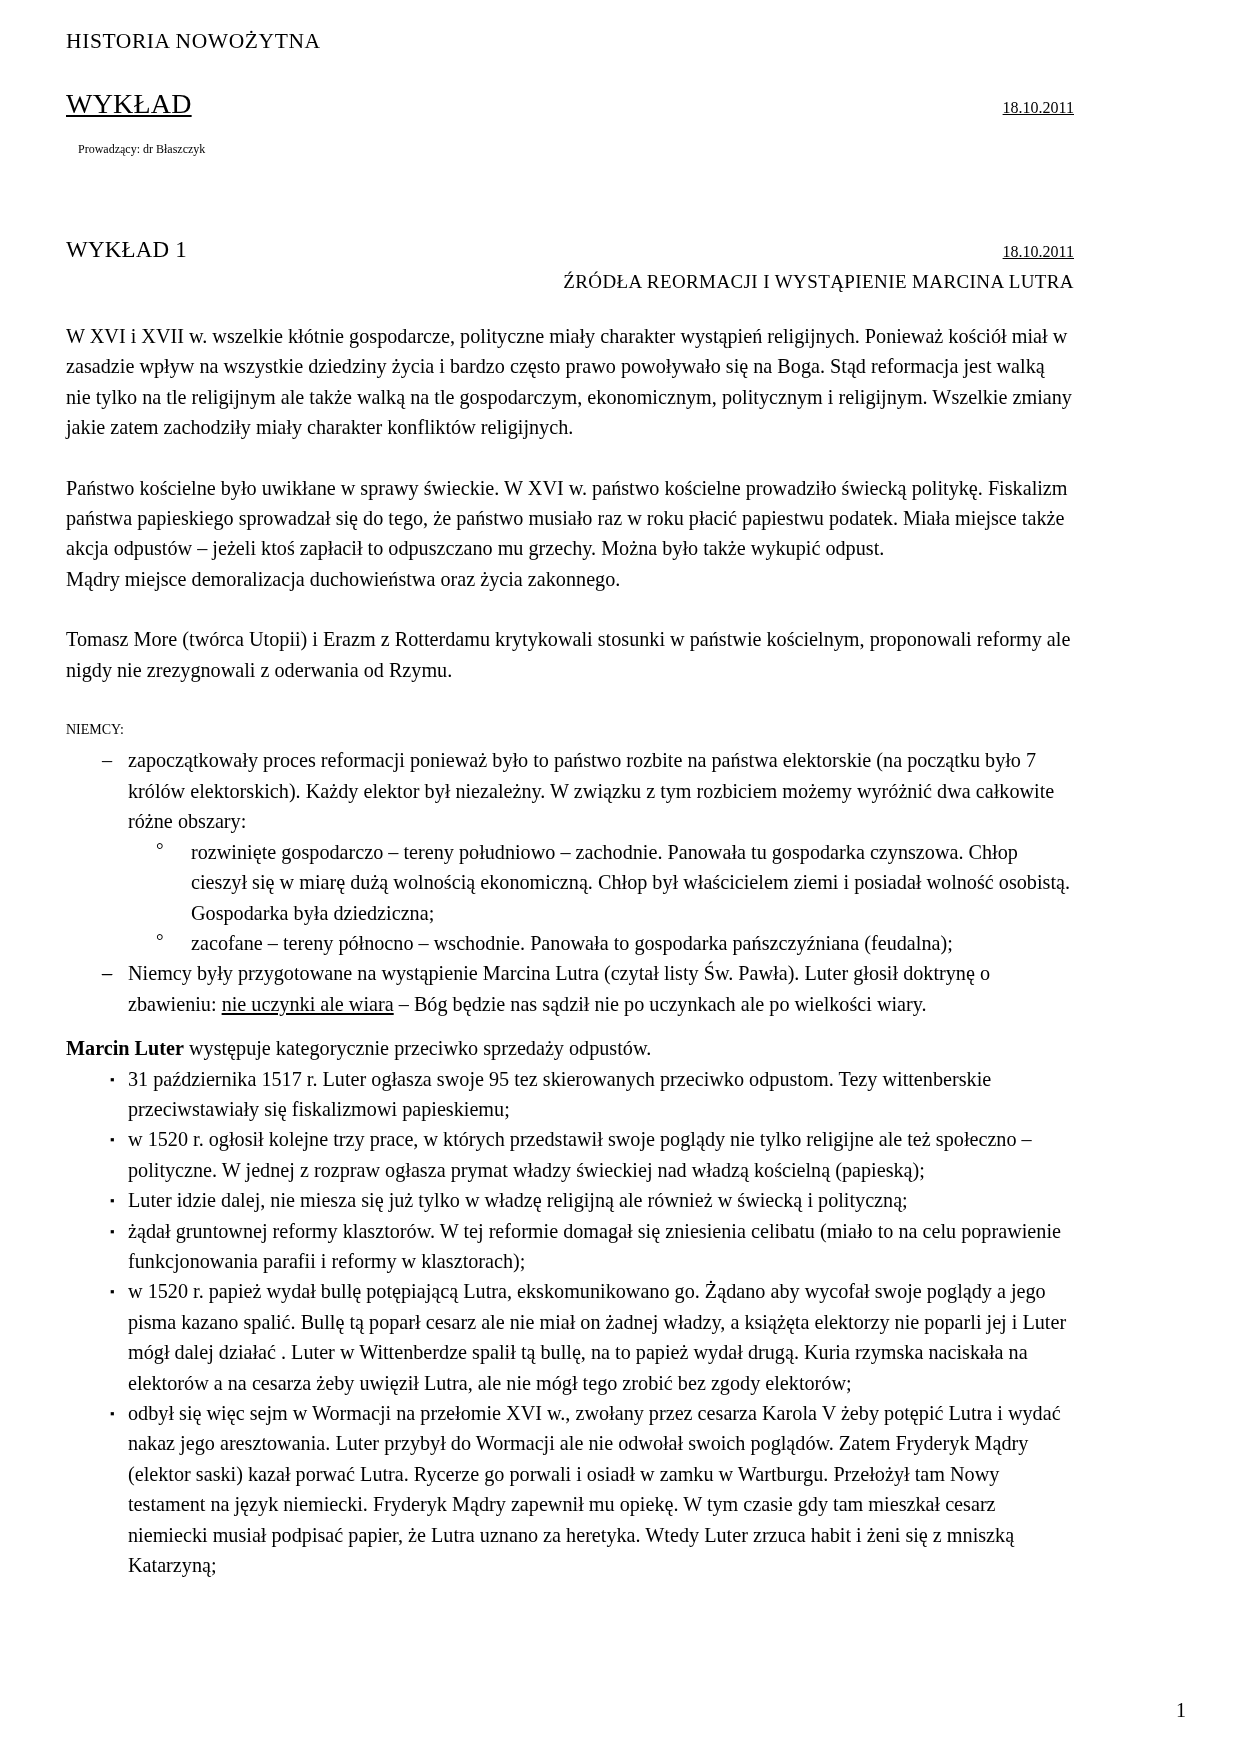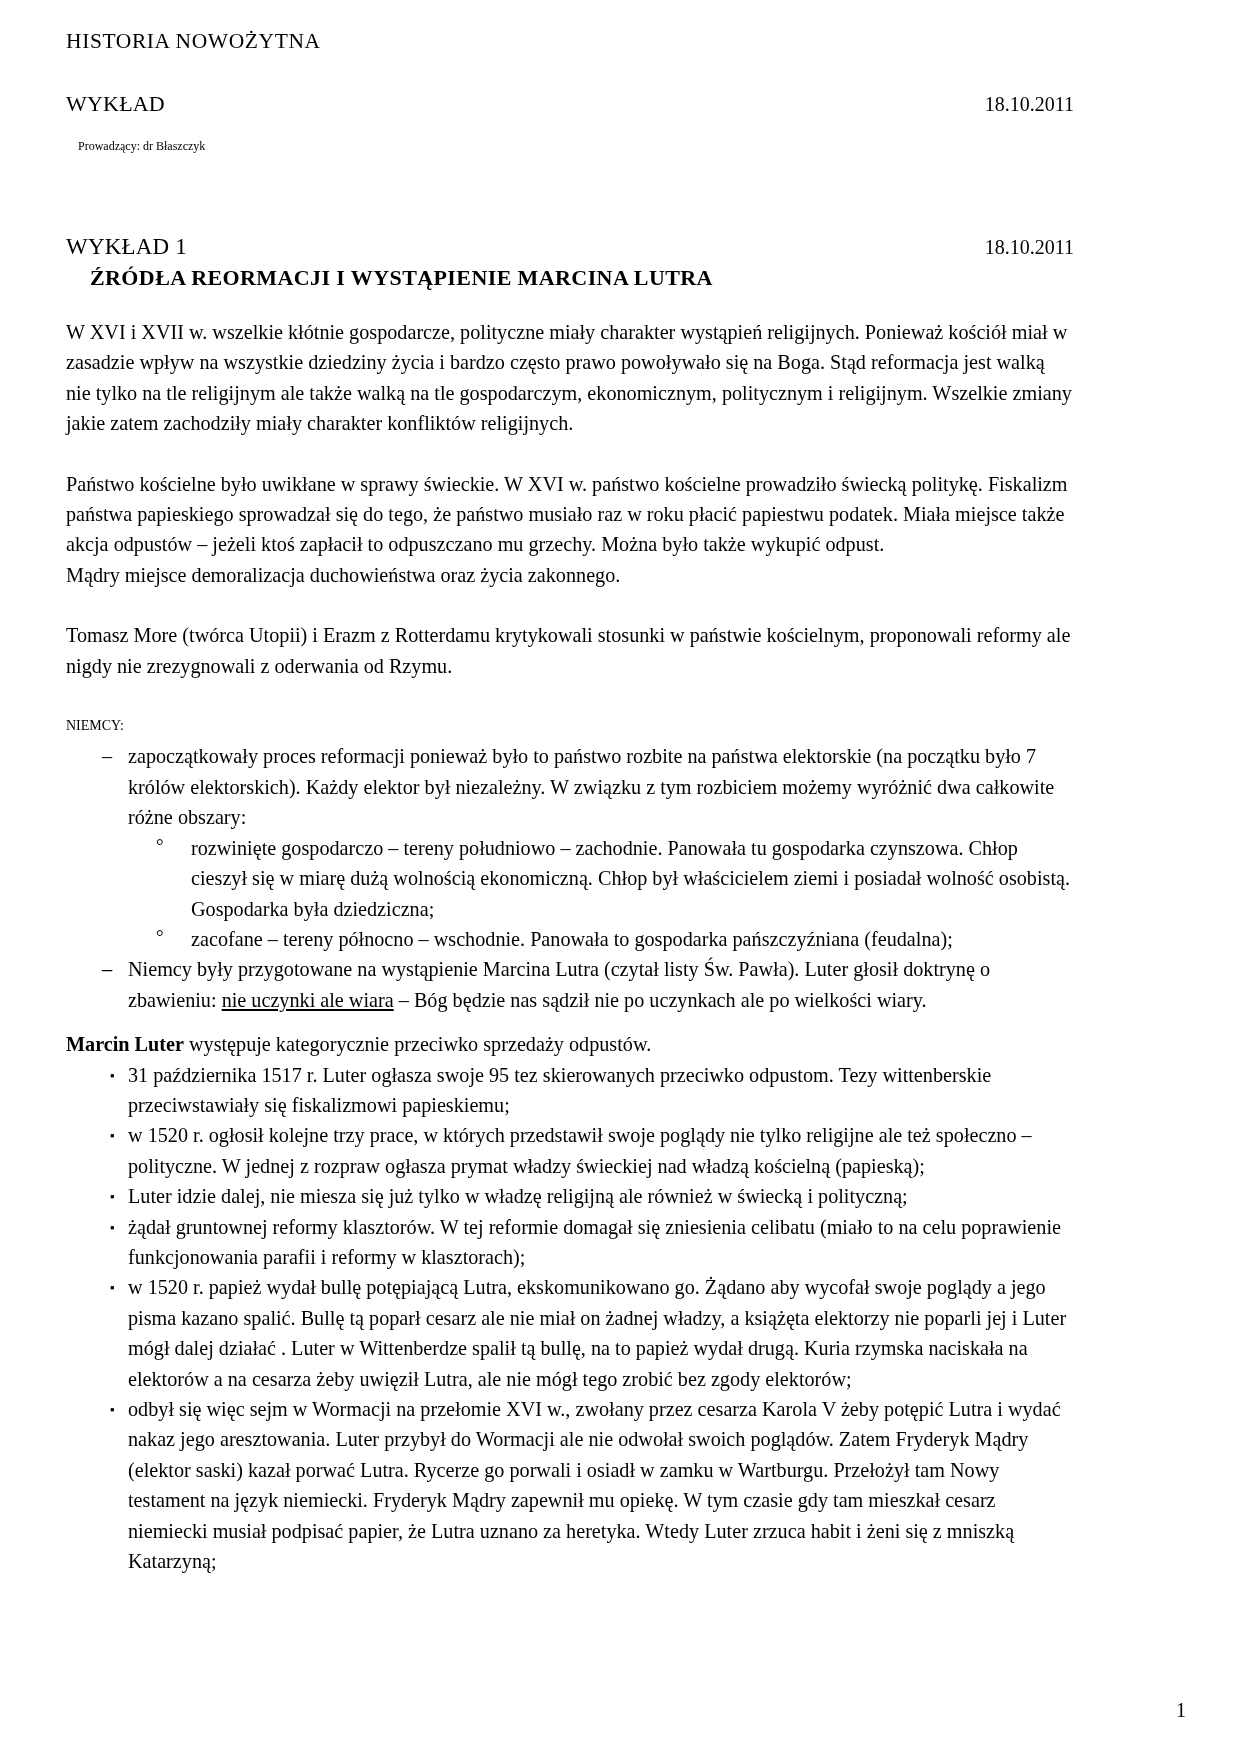--- a/index.html
+++ b/index.html
@@ -35,48 +35,49 @@
     letter-spacing: 0.6px;
     line-height: 30px;
     margin: 0 0 32px 0;
   }
   .row {
     display: flex;
     justify-content: space-between;
     align-items: baseline;
   }
   .lecture-word {
-    font-size: 22px;
+    font-size: 28px;
     line-height: 31px;
     letter-spacing: 0.2px;
+    text-decoration: underline;
   }
   .date {
-    font-size: 20px;
+    font-size: 16px;
     line-height: 31px;
+    text-decoration: underline;
   }
   .conductor {
     font-size: 12px;
     line-height: 29px;
     margin: 12px;
   }
 
   .gap-1 { height: 58px; }
 
   .lecture-no {
     font-size: 23px;
     line-height: 31px;
     letter-spacing: 0.2px;
   }
   .section-title {
-    text-align: left;
-    font-size: 22px;
+    text-align: right;
+    font-size: 19px;
     letter-spacing: 0.4px;
     line-height: 30px;
     margin: 0 0 0 24px;
-    font-weight: bold;
   }
 
   .gap-2 { height: 24px; }
 
   
   p.para {
     font-size: 20.2px;
     line-height: 30.4px;
     margin: 0 0 0 0;
     text-align: left;

